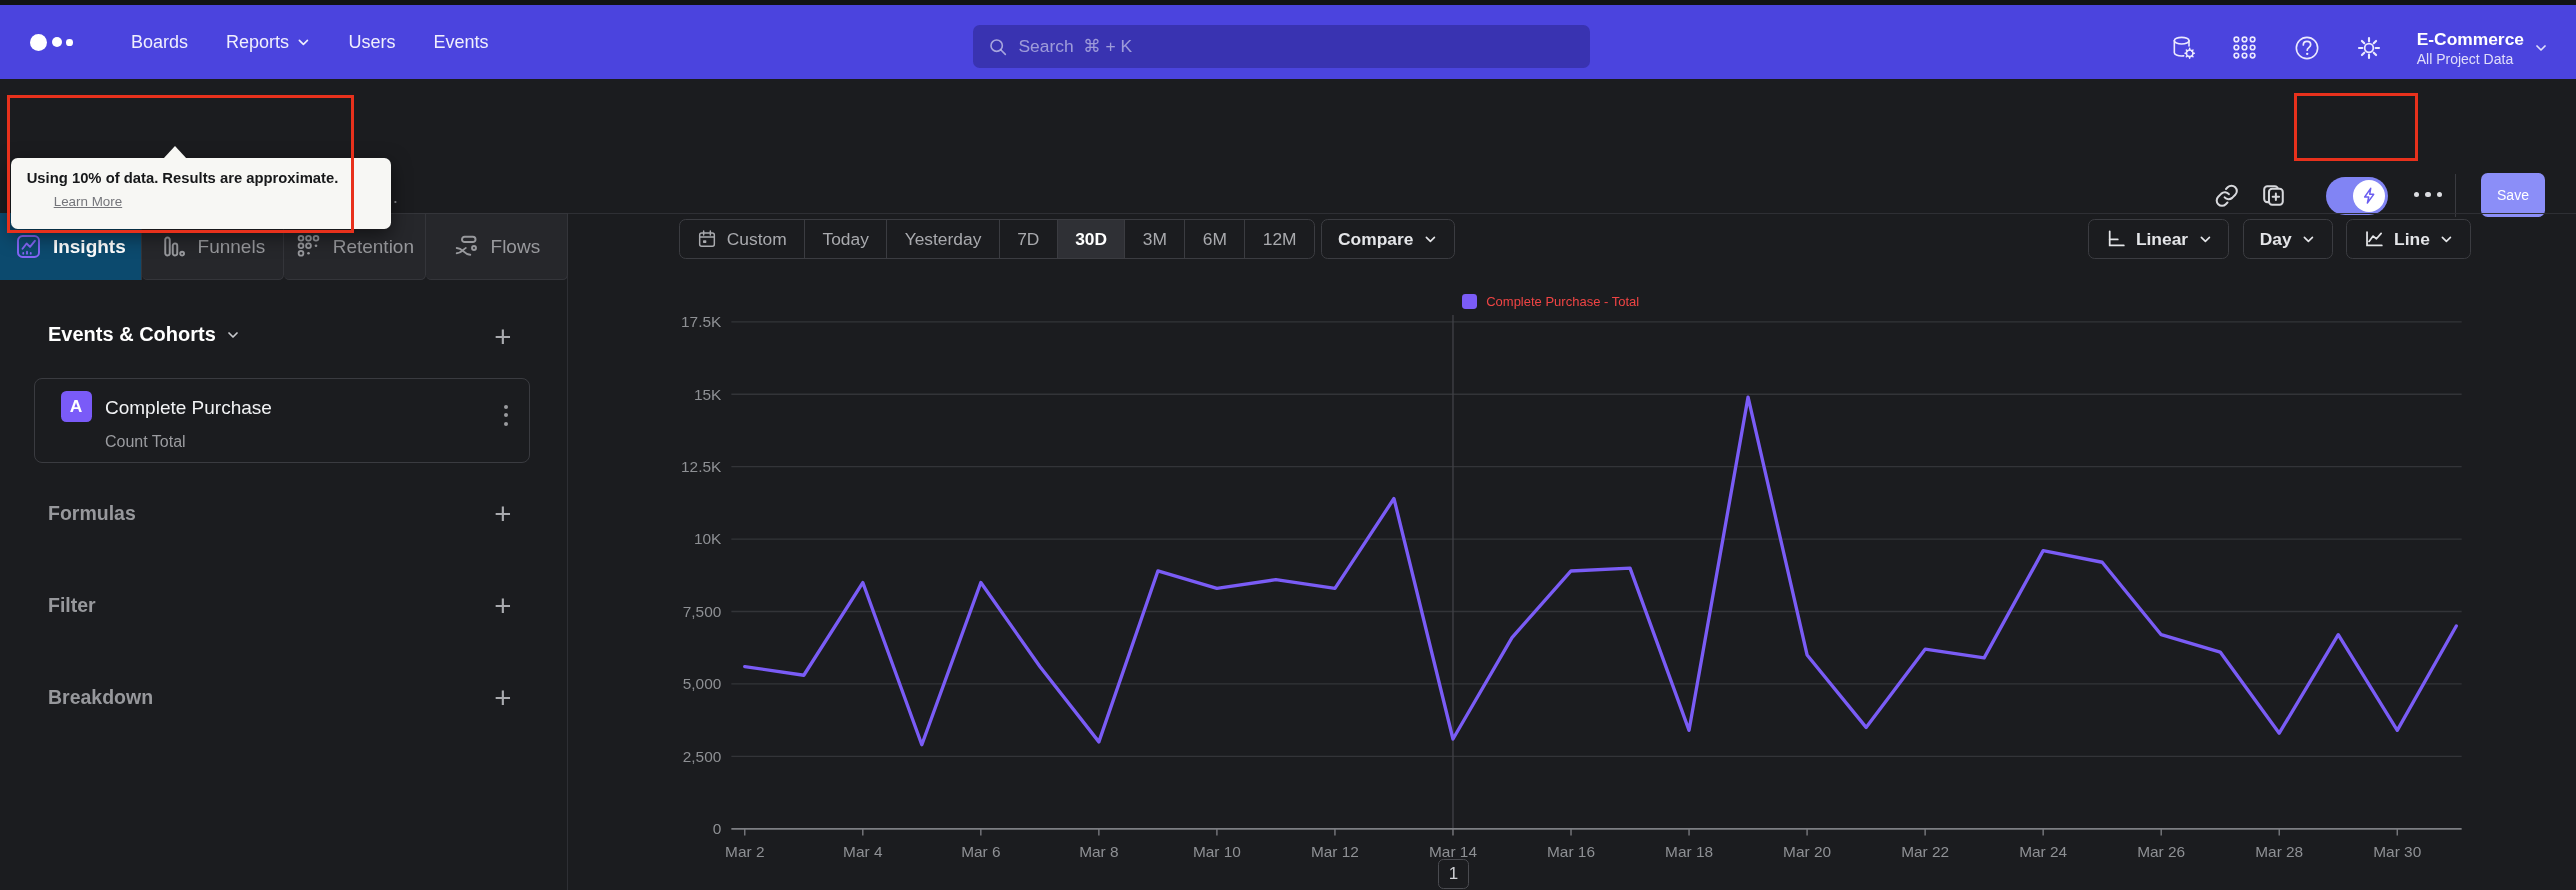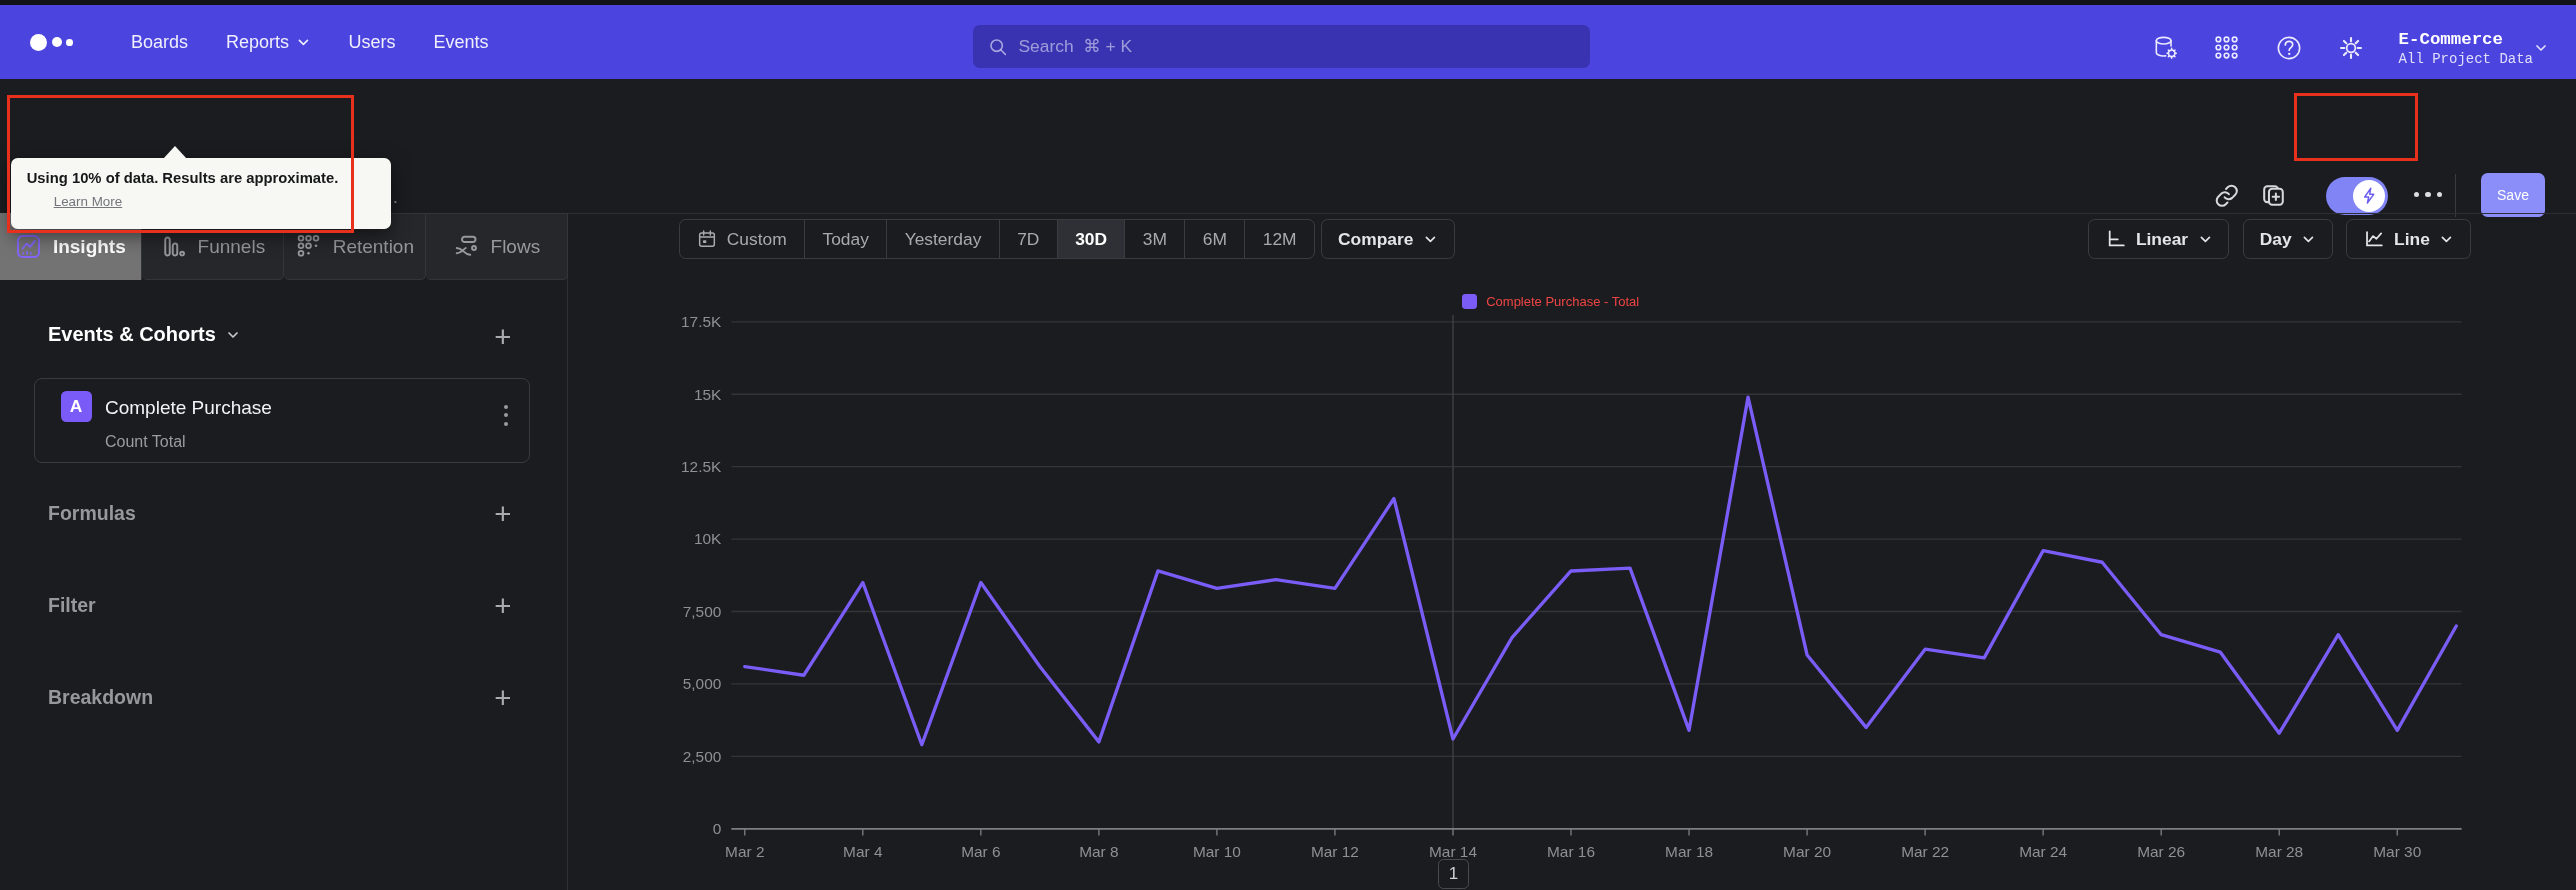--- a/index.html
+++ b/index.html
@@ -14,21 +14,21 @@
   .nav-item { color:#f0effd; font-size:18px; font-weight:500; cursor:pointer; display:flex; align-items:center; gap:6.7px; }
   .nav-logo { display:flex; align-items:center; gap:4.7px; margin-right:20px; }
   .nav-logo .d1{ width:17.4px;height:17.4px;border-radius:50%;background:#fff;}
   .nav-logo .d2{ width:10px;height:10px;border-radius:50%;background:#fff;}
   .nav-logo .d3{ width:6.7px;height:6.7px;border-radius:50%;background:#fff;}
   #searchbox { position:absolute; left:973px; top:20px; width:617px; height:43px; background:rgba(10,8,60,.28); border-radius:6.7px; display:flex; align-items:center; padding:0 14.8px; gap:10.7px; }
   #searchbox input { flex:1; background:transparent; border:none; outline:none; color:#fff; font-size:17.4px; font-family:"Liberation Sans",sans-serif; }
   #searchbox input::placeholder { color:rgba(240,240,252,.55); }
   .nav-right { position:absolute; right:27px; top:5.4px; height:74px; display:flex; align-items:center; gap:34px; color:#eceafe; }
   .nav-icon { width:28px; height:28px; display:flex; align-items:center; justify-content:center; cursor:pointer; }
-  .project { display:flex; align-items:center; gap:0; cursor:pointer;font-family:Liberation Mono, monospace; }
+  .project { display:flex; align-items:center; gap:9px; cursor:pointer; }
   .project-name { color:#fff; font-size:17.4px; font-weight:700; line-height:1.25; }
   .project-scope { color:#e0defa; font-size:14px; }
 
   
   #titlebar { position:absolute; left:0; top:79px; width:2576px; height:134px; }
   #report-title { position:absolute; left:52px; top:106px; color:#fff; font-size:23px; font-weight:700; }
   #sampled-badge { position:absolute; left:134px; top:105px; height:36px; padding:0 14.8px; background:#24243a; border-radius:5.4px; color:#8d86f2; font-size:17.4px; display:flex; align-items:center; cursor:pointer; }
   #add-desc { position:absolute; left:236px; top:107px; color:#85868b; font-size:19px; cursor:pointer; }
   .tb-icon { width:29.5px; height:29.5px; display:flex; align-items:center; justify-content:center; color:#d7d8dc; cursor:pointer; }
   #link-icon-w { position:absolute; left:2212px; top:102px; }
@@ -49,21 +49,21 @@
   
   .red-box { position:absolute; border:3.4px solid #e8311c; z-index:9; pointer-events:none; }
   #red1 { left:6.7px; top:95px; width:347px; height:138px; }
   #red2 { left:2294px; top:93px; width:124px; height:68px; }
 
   
   #hdivider { position:absolute; left:0; top:213px; width:2576px; height:1.3px; background:#2e2f34; }
   #vdivider { position:absolute; left:567px; top:213px; width:1.3px; height:677px; background:#2e2f34; }
   #tabstrip { position:absolute; left:0; top:213px; width:568px; height:67px; display:flex; }
   .tab { flex:1; display:flex; align-items:center; justify-content:center; gap:10.7px; font-size:19px; color:#98999d; background:#26272b; border:1.3px solid #34353a; border-left:none; border-radius:0 0 5.4px 5.4px; cursor:pointer; }
-  .tab.active { background:#737373; border:none; border-right:1.3px solid #34353a; border-radius:0; color:#fff; font-weight:600; }
+  .tab.active { background:#0c4a6e; border:none; border-right:1.3px solid #34353a; border-radius:0; color:#fff; font-weight:600; }
 
   
   .sb-header { position:absolute; left:48px; width:470px; display:flex; align-items:center; color:#fff; font-size:20px; font-weight:700; gap:9.4px; }
   .sb-plus { position:absolute; left:488px; width:29.5px; height:29.5px; color:#a9aaae; font-size:29.5px; font-weight:300; display:flex; align-items:center; justify-content:center; cursor:pointer; line-height:1; }
   .sb-section { position:absolute; left:48px; color:#97989c; font-size:19.5px; font-weight:600; }
   #event-card { position:absolute; left:34px; top:378px; width:496px; height:85px; border:1.3px solid #3a3b40; border-radius:8px; cursor:pointer; }
   #event-badge { position:absolute; left:25.5px; top:12px; width:31px; height:31px; background:#7a5bf8; border-radius:5.4px; color:#fff; font-size:17.4px; font-weight:700; display:flex; align-items:center; justify-content:center; }
   #event-name { position:absolute; left:70px; top:18px; color:#f2f3f5; font-size:19px; font-weight:500; }
   #event-metric { position:absolute; left:70px; top:54px; color:#9b9ca0; font-size:16px; cursor:pointer; }
   #kebab { position:absolute; right:21.5px; top:25.5px; display:flex; flex-direction:column; gap:4.7px; cursor:pointer; }

